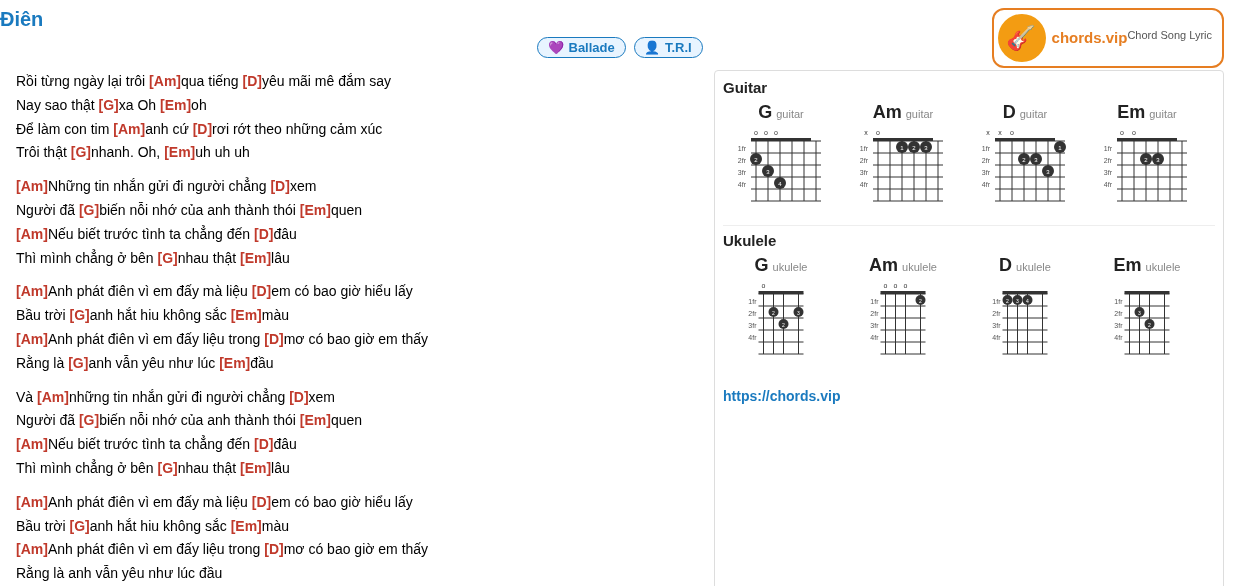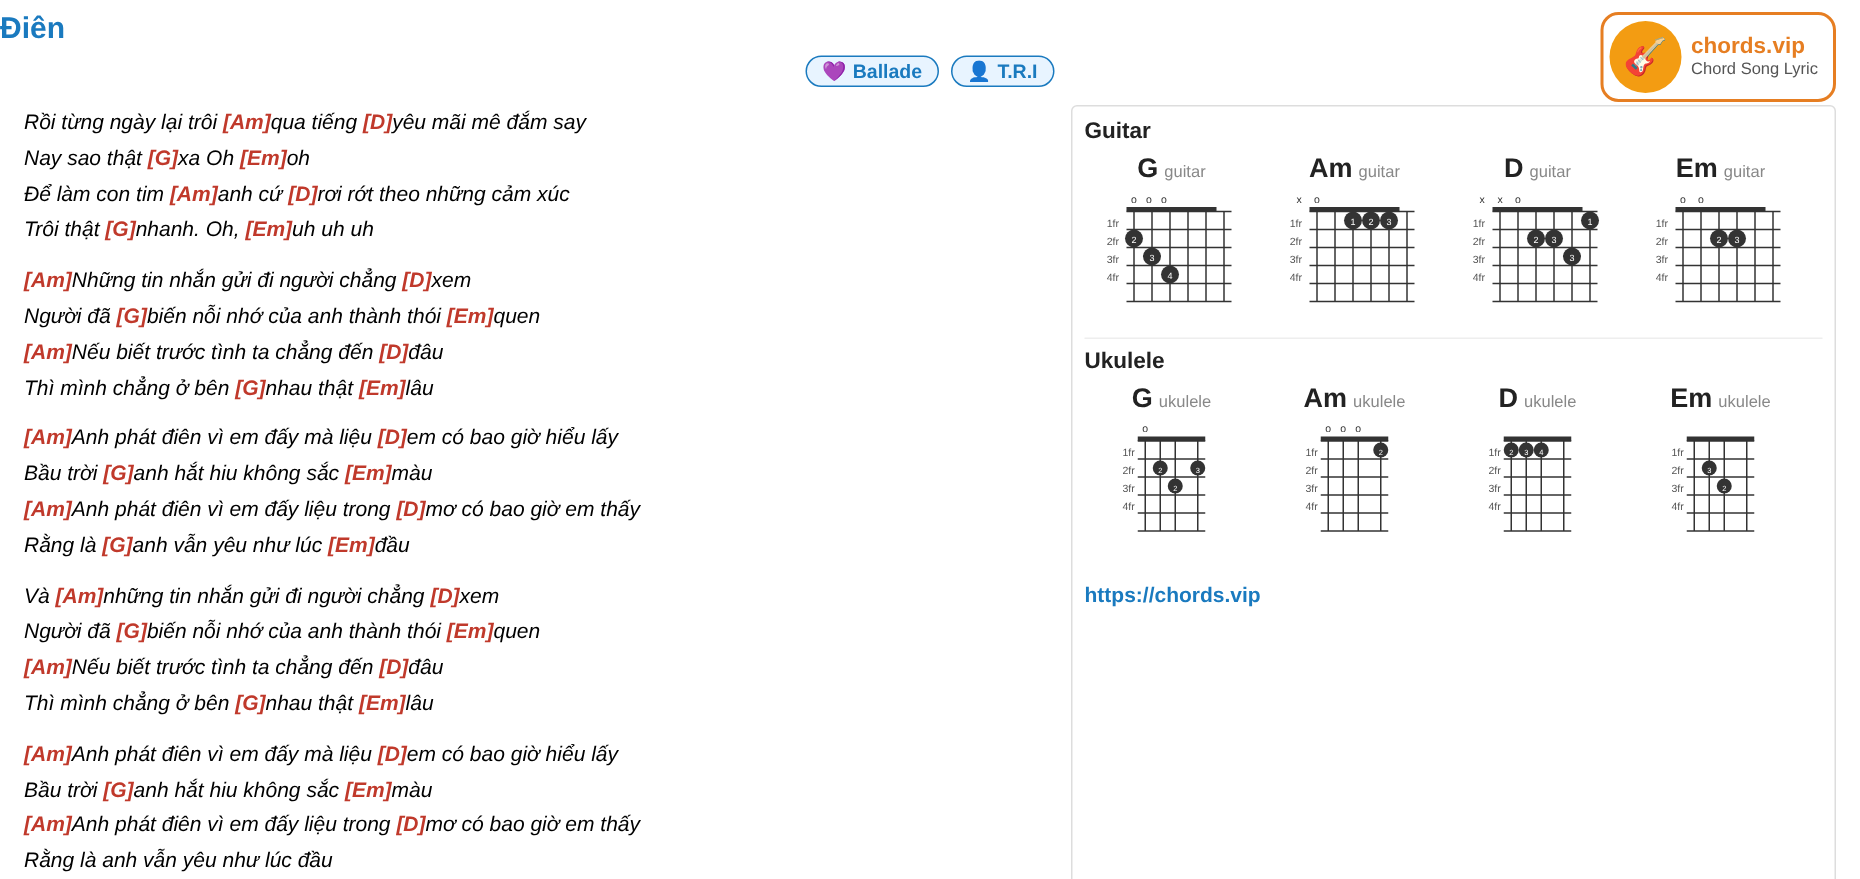--- a/index.html
+++ b/index.html
@@ -66,21 +66,21 @@
       background: #f39c12;
       border-radius: 50%;
       display: flex;
       align-items: center;
       justify-content: center;
       font-size: 24px;
       margin-right: 6px;
     }
     .logo-text {
       display: flex;
-      flex-direction: column;
+      flex-direction: row;
       line-height: 1.2;
     }
     .logo-text .chords-vip {
       color: #e67e22;
       font-size: 15px;
       font-weight: bold;
     }
     .logo-text .chord-song-lyric {
       color: #555;
       font-size: 11px;
@@ -104,21 +104,20 @@
     }
     .chord {
       color: #c0392b;
       font-weight: bold;
     }
     .chord-g { color: #c0392b; }
 
     .lyric-block {
       margin-bottom: 10px;
       line-height: 1.7;
-      font-style: italic;
     }
     .lyric-line {
       display: block;
     }
 
     
     .chords-panel {
       width: 510px;
       border: 1px solid #ddd;
       border-radius: 4px;

